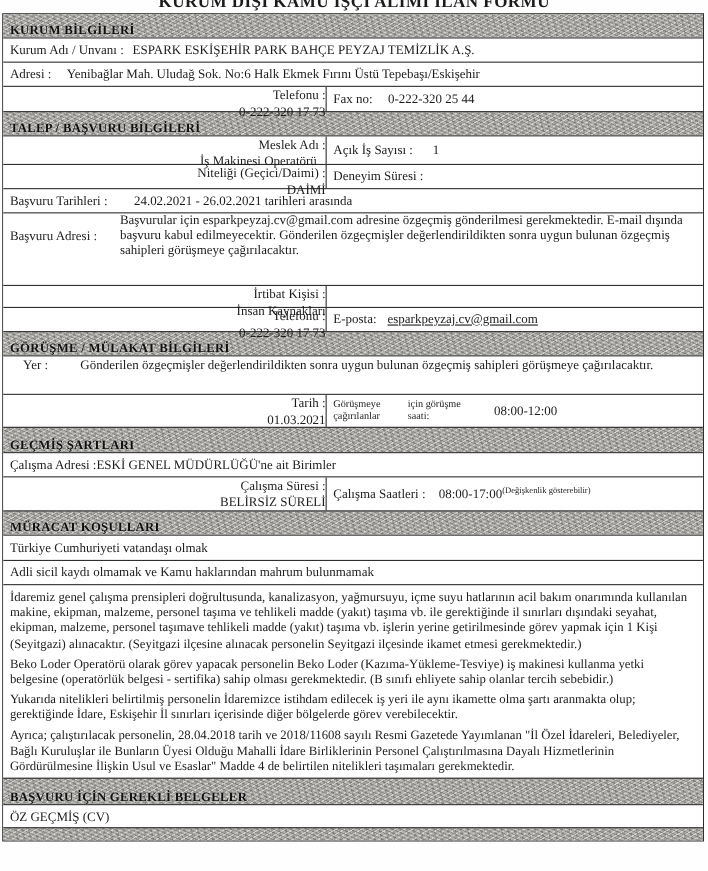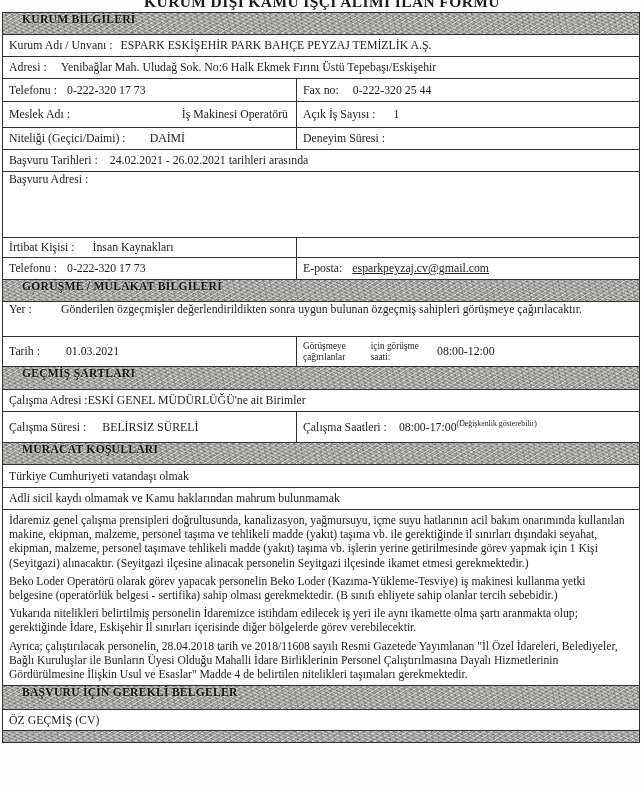--- a/index.html
+++ b/index.html
@@ -3,32 +3,32 @@
 <meta charset="utf-8">
 <style>
   html,body{margin:0;padding:0;background:#e9e9e9;}
   .page{position:relative;width:644px;height:792px;background:#fefefe;overflow:hidden;
         font-family:"Liberation Serif", serif;color:#1c1c1c;margin:0 auto;}
   .title{position:absolute;top:-7px;left:0;width:100%;text-align:center;
          font-size:15.5px;font-weight:bold;letter-spacing:.4px;white-space:nowrap;}
   .form{position:absolute;left:2px;top:12px;width:638px;box-sizing:border-box;
         border:1.6px solid #2f2f2f;background:#fff;}
   .form > :first-child{border-top:none;}
-  .bar{box-sizing:border-box;border-top:1.4px solid #2f2f2f;display:flex;align-items:flex-start;
-       padding-left:19px;font-weight:bold;font-size:11.6px;letter-spacing:.25px;color:#101010;
+  .bar{box-sizing:border-box;border-top:1.4px solid #2f2f2f;display:flex;align-items:flex-end;
+       padding-left:6px;font-weight:bold;font-size:11.6px;letter-spacing:.25px;color:#101010;
        background-color:#b2b0ac;
        background-image:
          repeating-linear-gradient(23deg, rgba(0,0,0,.20) 0 1px, rgba(0,0,0,0) 1px 3px),
          repeating-linear-gradient(-31deg, rgba(255,255,255,.45) 0 1px, rgba(255,255,255,0) 1px 4px),
          repeating-linear-gradient(78deg, rgba(0,0,0,.12) 0 2px, rgba(0,0,0,0) 2px 6px);}
   .bar span{text-shadow:0 0 2px rgba(255,255,255,.55);}
   .row{box-sizing:border-box;border-top:1.4px solid #2f2f2f;display:flex;align-items:stretch;
        font-size:11.8px;background:#fff;}
   .cell-l{box-sizing:border-box;width:294px;border-right:1.4px solid #2f2f2f;
-          display:flex;align-items:center;padding-left:6px;}
+          display:flex;align-items:flex-end;padding-left:6px;flex-direction:column;}
   .cell-r{box-sizing:border-box;flex:1;display:flex;align-items:center;padding-left:6px;}
   .full{box-sizing:border-box;flex:1;display:flex;align-items:center;padding-left:6px;}
   .para-row{align-items:flex-start;}
   .lbl{white-space:nowrap;}
   .u{text-decoration:underline;}
   .sm{font-size:9.3px;line-height:10.8px;}
   .xs{font-size:7.8px;line-height:8.5px;color:#222;}
   .txt{line-height:13.4px;}
   .bigcell{box-sizing:border-box;flex:1;padding:4px 8px 0 6px;overflow:hidden;}
   .bigcell p{margin:0;line-height:14.2px;font-size:11.6px;}
@@ -62,20 +62,23 @@
       <div class="cell-l">
         <span class="lbl">Telefonu :</span>
         <span style="margin-left:10px">0-222-320 17 73</span>
       </div>
       <div class="cell-r">
         <span class="lbl">Fax no:</span>
         <span style="margin-left:14px">0-222-320 25 44</span>
       </div>
     </div>
 
+    <div class="bar" style="height:22px">
+      <span>TALEP / BAŞVURU BİLGİLERİ</span>
+    </div>
     <div class="row" style="height:26px">
       <div class="cell-l">
         <span class="lbl">Meslek Adı :</span>
         <span style="margin-left:auto;margin-right:8px">İş Makinesi Operatörü</span>
       </div>
       <div class="cell-r">
         <span class="lbl">Açık İş Sayısı :</span>
         <span style="margin-left:18px">1</span>
       </div>
     </div>
@@ -84,26 +87,27 @@
         <span class="lbl">Niteliği (Geçici/Daimi) :</span>
         <span style="margin-left:24px">DAİMİ</span>
       </div>
       <div class="cell-r">
         <span class="lbl">Deneyim Süresi :</span>
       </div>
     </div>
     <div class="row" style="height:22px">
       <div class="full">
         <span class="lbl">Başvuru Tarihleri :</span>
-        <span style="margin-left:12px">24.02.2021 - 26.02.2021 tarihleri arasında</span>
+        <span style="margin-left:24px">24.02.2021 - 26.02.2021 tarihleri arasında</span>
       </div>
     </div>
     <div class="row para-row" style="height:66px">
       <div class="full" style="align-items:center;">
         <span class="lbl" style="width:100px;flex:0 0 100px">Başvuru Adresi :</span>
+        <span class="txt" style="flex:1;padding-right:6px">Başvurular için esparkpeyzaj.cv@gmail.com  adresine özgeçmiş gönderilmesi gerekmektedir. E-mail dışında başvuru kabul edilmeyecektir. Gönderilen özgeçmişler değerlendirildikten sonra uygun bulunan özgeçmiş sahipleri görüşmeye çağırılacaktır.</span>
       </div>
     </div>
     <div class="row" style="height:20px">
       <div class="cell-l">
         <span class="lbl">İrtibat Kişisi :</span>
         <span style="margin-left:18px">İnsan Kaynakları</span>
       </div>
     </div>
     <div class="row" style="height:22px">
       <div class="cell-l">
@@ -113,36 +117,36 @@
       <div class="cell-r">
         <span class="lbl">E-posta:</span>
         <span class="u" style="margin-left:10px">esparkpeyzaj.cv@gmail.com</span>
       </div>
     </div>
 
     <div class="bar" style="height:22px">
       <span>GÖRÜŞME / MÜLAKAT BİLGİLERİ</span>
     </div>
     <div class="row para-row" style="height:35px">
-      <div class="full" style="align-items:center;">
+      <div class="full" style="align-items:center;margin-left:12px;">
         <span class="lbl" style="width:52px;flex:0 0 52px">Yer :</span>
         <span class="txt" style="flex:1;padding-right:10px">Gönderilen özgeçmişler değerlendirildikten sonra uygun bulunan özgeçmiş sahipleri görüşmeye çağırılacaktır.</span>
       </div>
     </div>
     <div class="row" style="height:30px">
       <div class="cell-l">
         <span class="lbl">Tarih :</span>
         <span style="margin-left:26px">01.03.2021</span>
       </div>
       <div class="cell-r">
         <span class="stack sm" style="width:122px">
           <span>Görüşmeye çağırılanlar</span>
           <span>için görüşme saati:</span>
         </span>
-        <span style="margin-left:12px">08:00-12:00</span>
+        <span style="margin-left:24px">08:00-12:00</span>
       </div>
     </div>
 
     <div class="bar" style="height:23px">
       <span>GEÇMİŞ ŞARTLARI</span>
     </div>
     <div class="row" style="height:22px">
       <div class="full">
         <span class="lbl">Çalışma Adresi :</span>
         <span style="margin-left:0">ESKİ GENEL MÜDÜRLÜĞÜ'ne ait Birimler</span>

